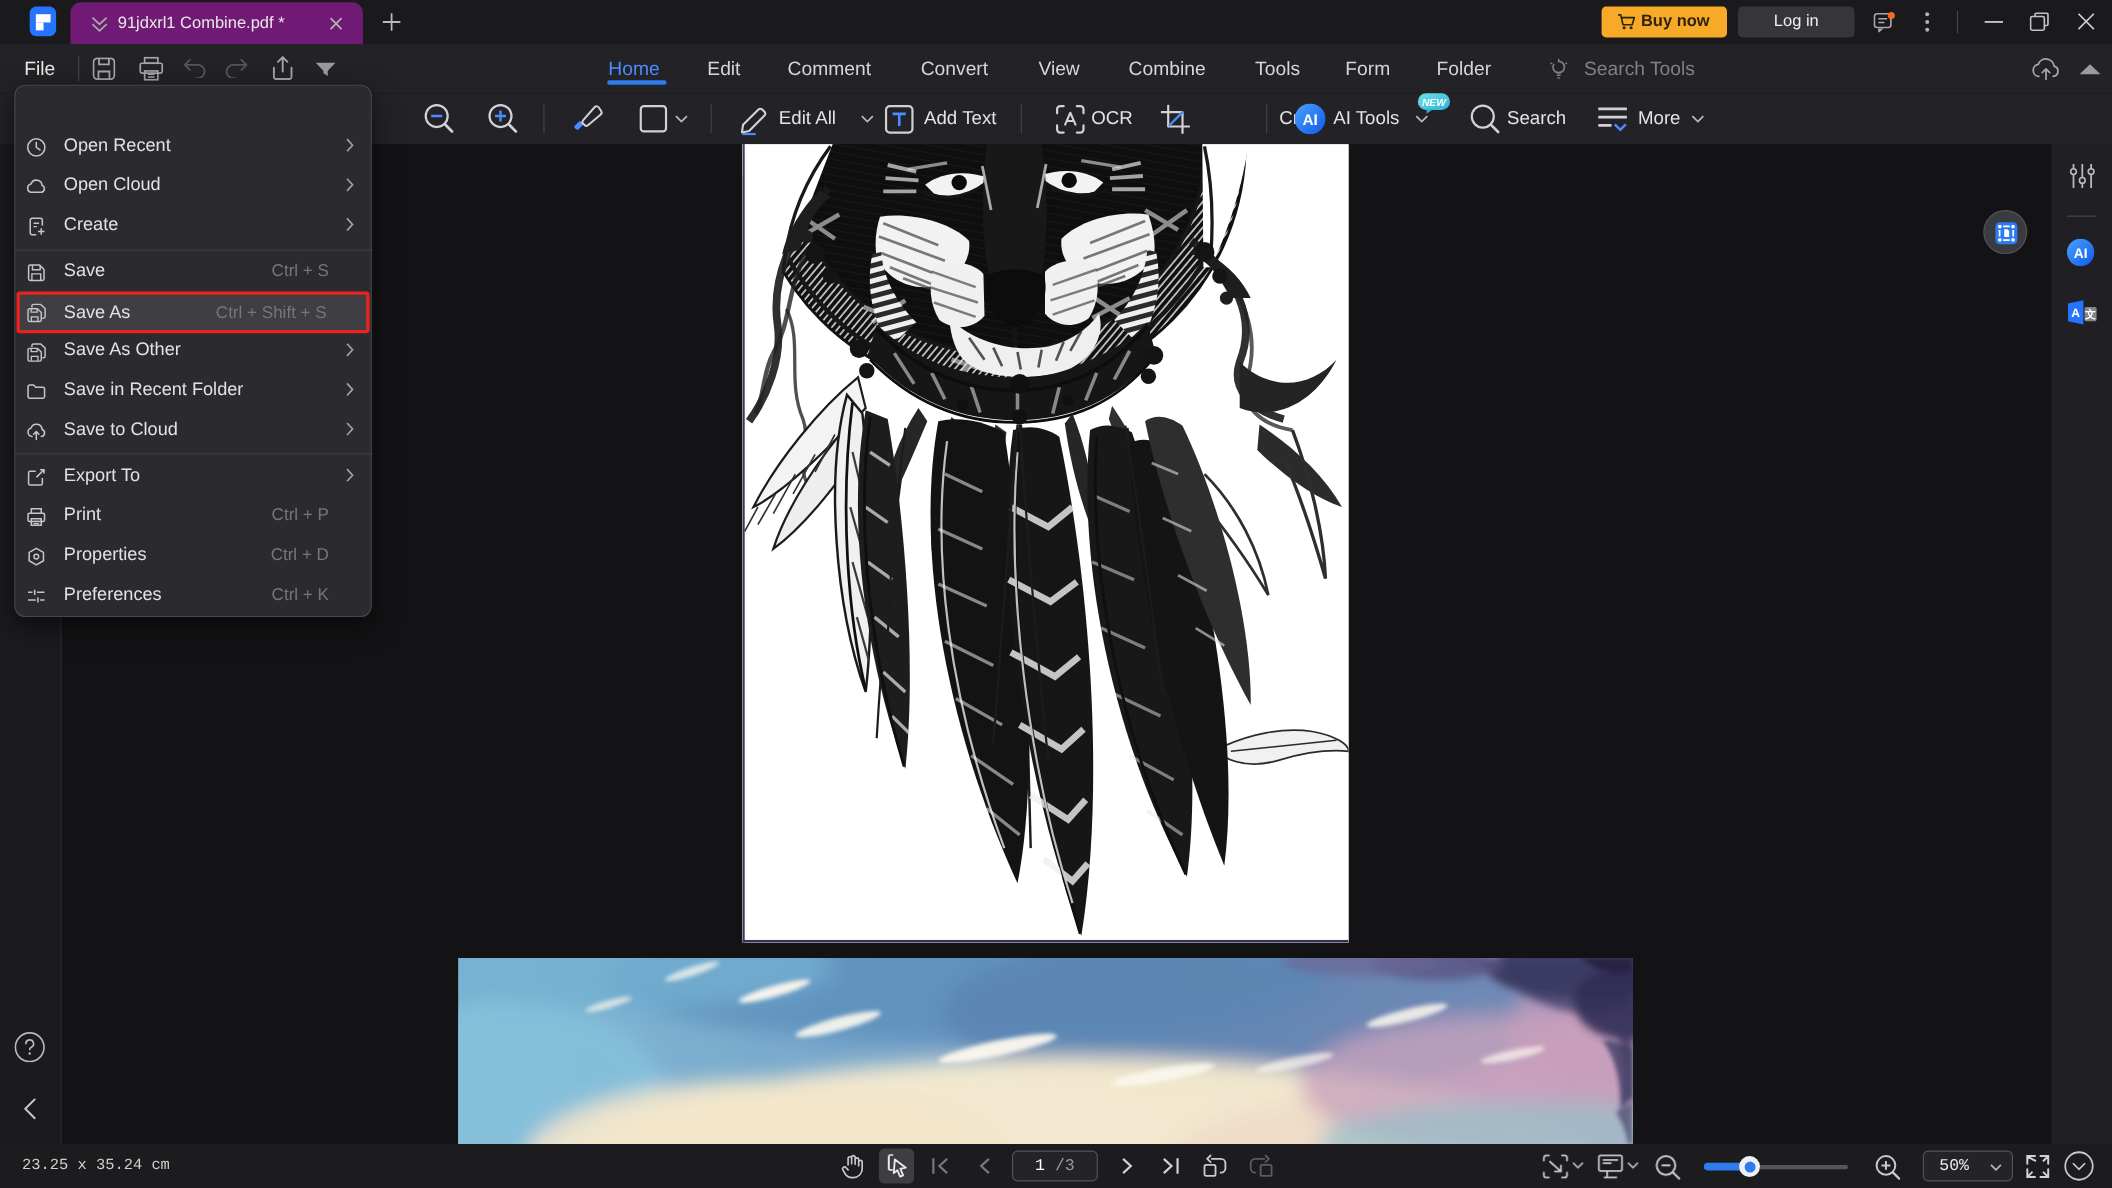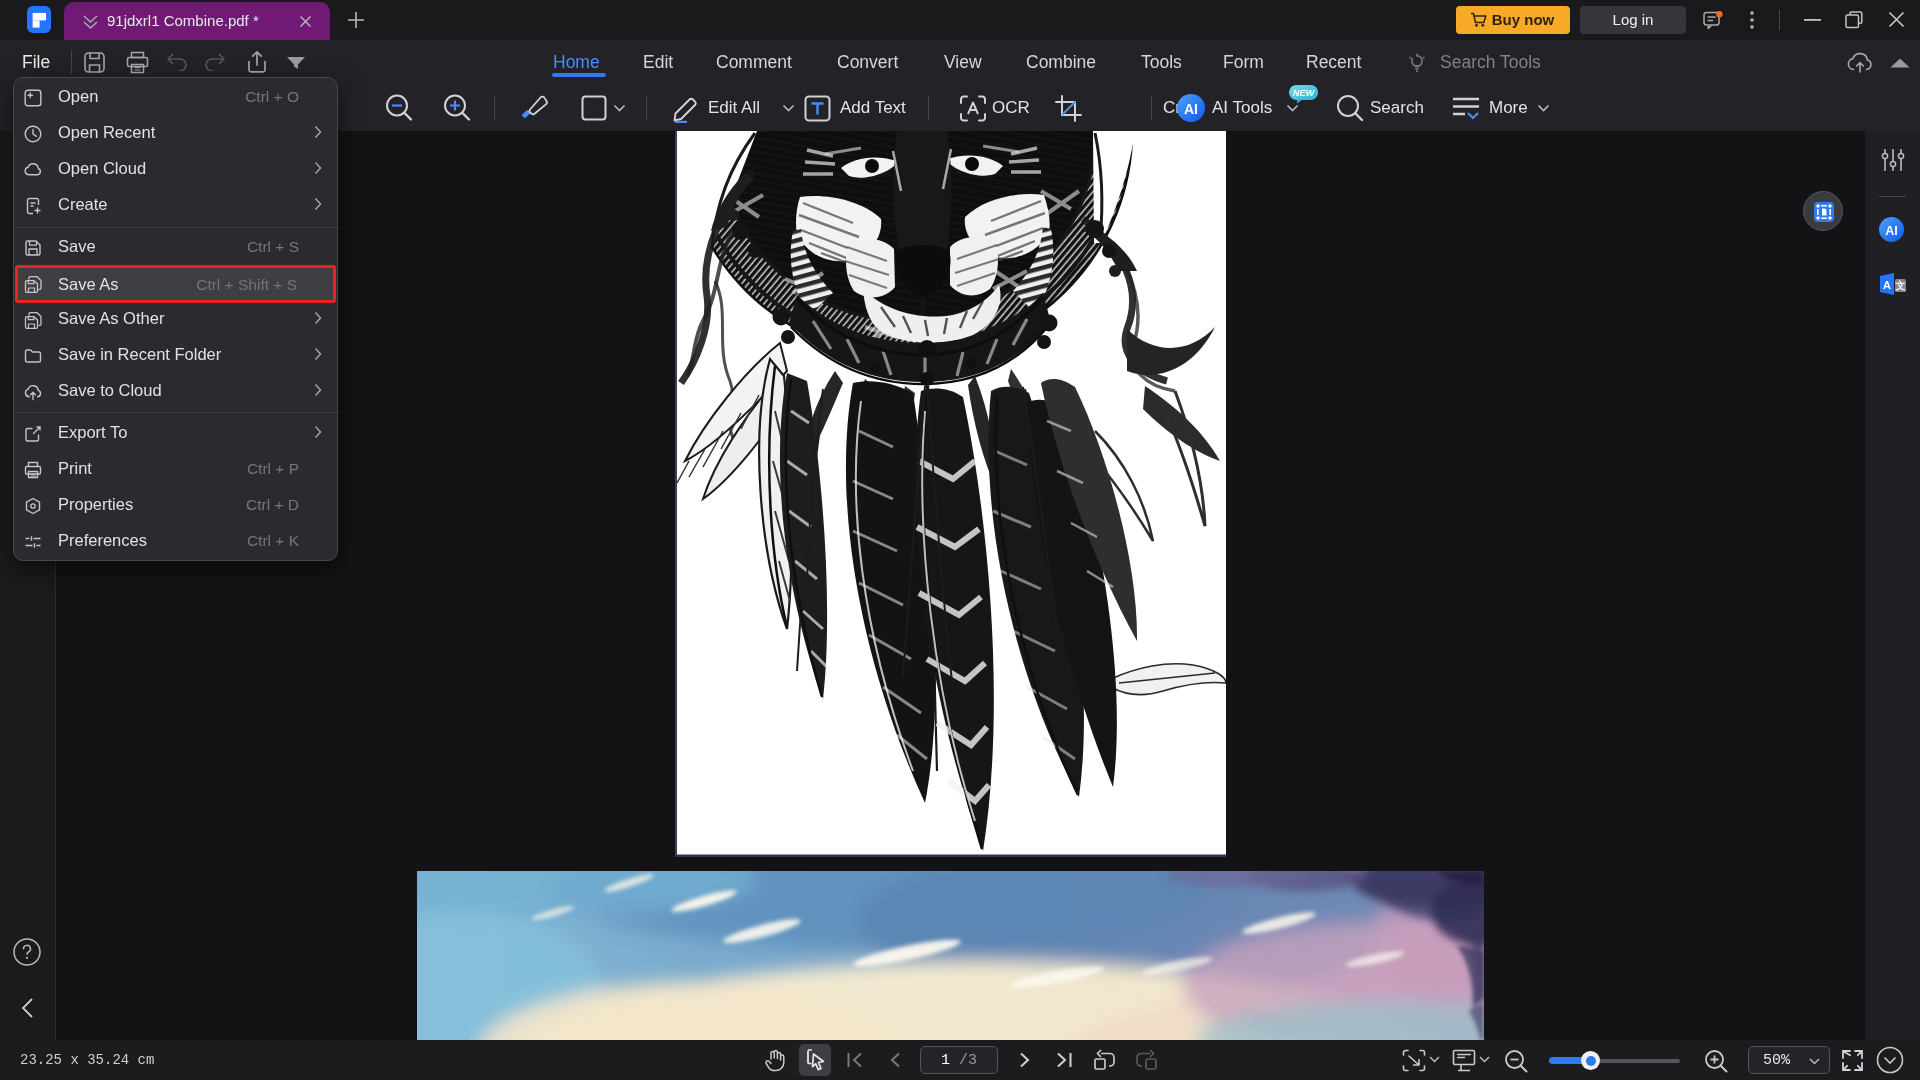--- a/index.html
+++ b/index.html
@@ -375,21 +375,21 @@
   <div id="menurow">
     <div class="mitem" style="left:22px; color:#ece9e4;">File</div>
     <div class="mitem" id="home" style="left:553px;">Home</div>
     <div class="mitem" style="left:643px;">Edit</div>
     <div class="mitem" style="left:716px;">Comment</div>
     <div class="mitem" style="left:837px;">Convert</div>
     <div class="mitem" style="left:944px;">View</div>
     <div class="mitem" style="left:1026px;">Combine</div>
     <div class="mitem" style="left:1141px;">Tools</div>
     <div class="mitem" style="left:1223px;">Form</div>
-    <div class="mitem" style="left:1306px;">Recent</div>
+    <div class="mitem" style="left:1306px;">Folder</div>
     <div class="mitem" style="left:1440px; color:#808085;">Search Tools</div>
     <div style="position:absolute;left:71px;top:11px;width:1px;height:23px;background:#45454a;"></div>
     <svg style="position:absolute;left:84px;top:12px;" width="21" height="21" viewBox="0 0 21 21">
         <rect x="1" y="1" width="19" height="19" rx="3.5" stroke="#a5a5aa" stroke-width="1.6" fill="none"></rect>
         <path d="M6 1 v5.5 h9 V1 M5.5 20 v-7 h10 v7" stroke="#a5a5aa" stroke-width="1.6" fill="none"></path>
       </svg>
     <svg style="position:absolute;left:126px;top:11px;" width="23" height="23" viewBox="0 0 23 23">
         <rect x="5.5" y="1.5" width="12" height="5" stroke="#a5a5aa" stroke-width="1.5" fill="none"></rect>
         <rect x="1.5" y="6.5" width="20" height="9" rx="1.5" stroke="#a5a5aa" stroke-width="1.5" fill="none"></rect>
         <rect x="5.5" y="13.5" width="12" height="8" stroke="#a5a5aa" stroke-width="1.5" fill="none"></rect>
@@ -584,28 +584,20 @@
         <path d="M9 2 H2 V9 M14 2 h7 v7 M2 14 v7 h7 M21 14 v7 h-7" stroke="#d2d2d6" stroke-width="2" fill="none" stroke-linecap="round" stroke-linejoin="round" opacity="0"></path>
         <path d="M2 9 V2 h7 M9.2 6.2 L2.8 2.8 M14 2 h7 v7 M16.8 6.2 l3.4 -3.4 M2 14 v7 h7 M6.2 16.8 l-3.4 3.4 M21 14 v7 h-7 M16.8 16.8 l3.4 3.4" stroke="#d2d2d6" stroke-width="1.8" fill="none" stroke-linecap="round"></path>
       </svg>
     <svg style="position:absolute;left:1876px;top:6px;" width="28" height="28" viewBox="0 0 28 28">
         <circle cx="14" cy="14" r="12.5" stroke="#c9c9cd" stroke-width="1.6" fill="none"></circle>
         <path d="M8.5 11.5 L14 17 L19.5 11.5" stroke="#c9c9cd" stroke-width="1.6" fill="none"></path>
       </svg>
   </div>
 
   <div id="menu">
-    <div class="drow" style="top:2px;">
-      <svg class="dicon" width="18" height="18" viewBox="0 0 18 18">
-          <rect x="1.2" y="1.2" width="15.6" height="15.6" rx="2.5" stroke="#c5c5c9" stroke-width="1.4" fill="none"></rect>
-          <path d="M6.2 3.5 v5.4 M3.5 6.2 h5.4" stroke="#c5c5c9" stroke-width="1.4"></path>
-        </svg>
-      <div class="dlabel">Open</div>
-        <div class="dshort">Ctrl + O</div>
-      </div>
     <div class="drow" style="top:38px;">
       <svg class="dicon" width="18" height="18" viewBox="0 0 18 18">
           <circle cx="9" cy="9" r="7.8" stroke="#c5c5c9" stroke-width="1.4" fill="none"></circle>
           <path d="M9 4.5 V9 l3.4 2.3" stroke="#c5c5c9" stroke-width="1.4" fill="none" stroke-linecap="round"></path>
         </svg>
       <div class="dlabel">Open Recent</div>
         <svg class="darrow" viewBox="0 0 8 14" width="8" height="14">
           <path d="M1.5 1.5 L6.5 7 L1.5 12.5" stroke="#a2a2a8" stroke-width="1.5" fill="none"></path>
         </svg>
       </div>

